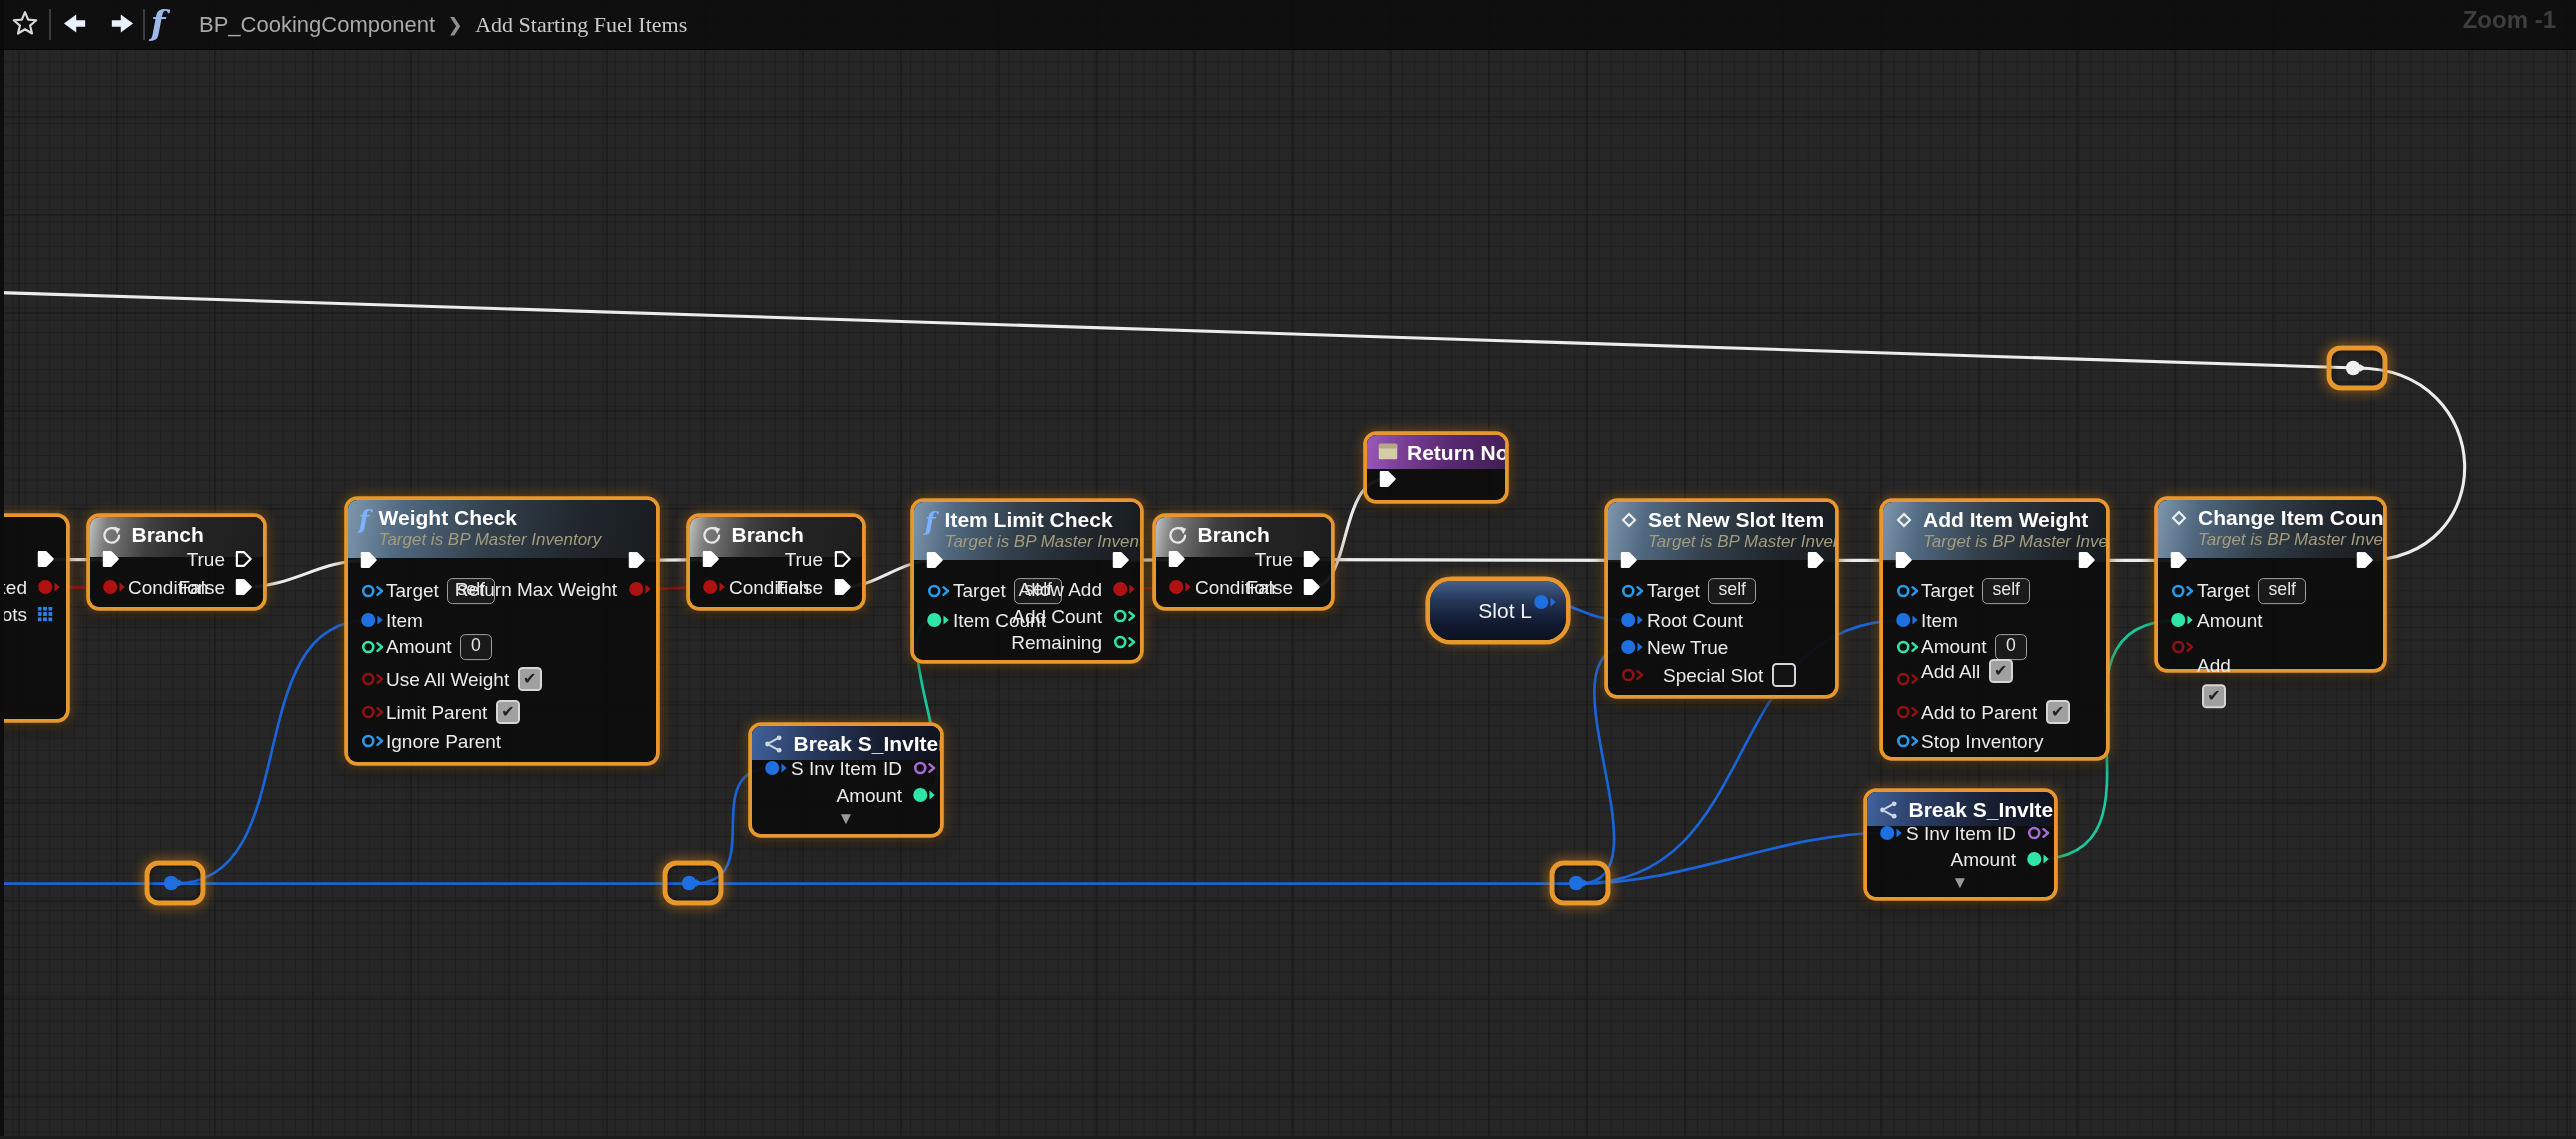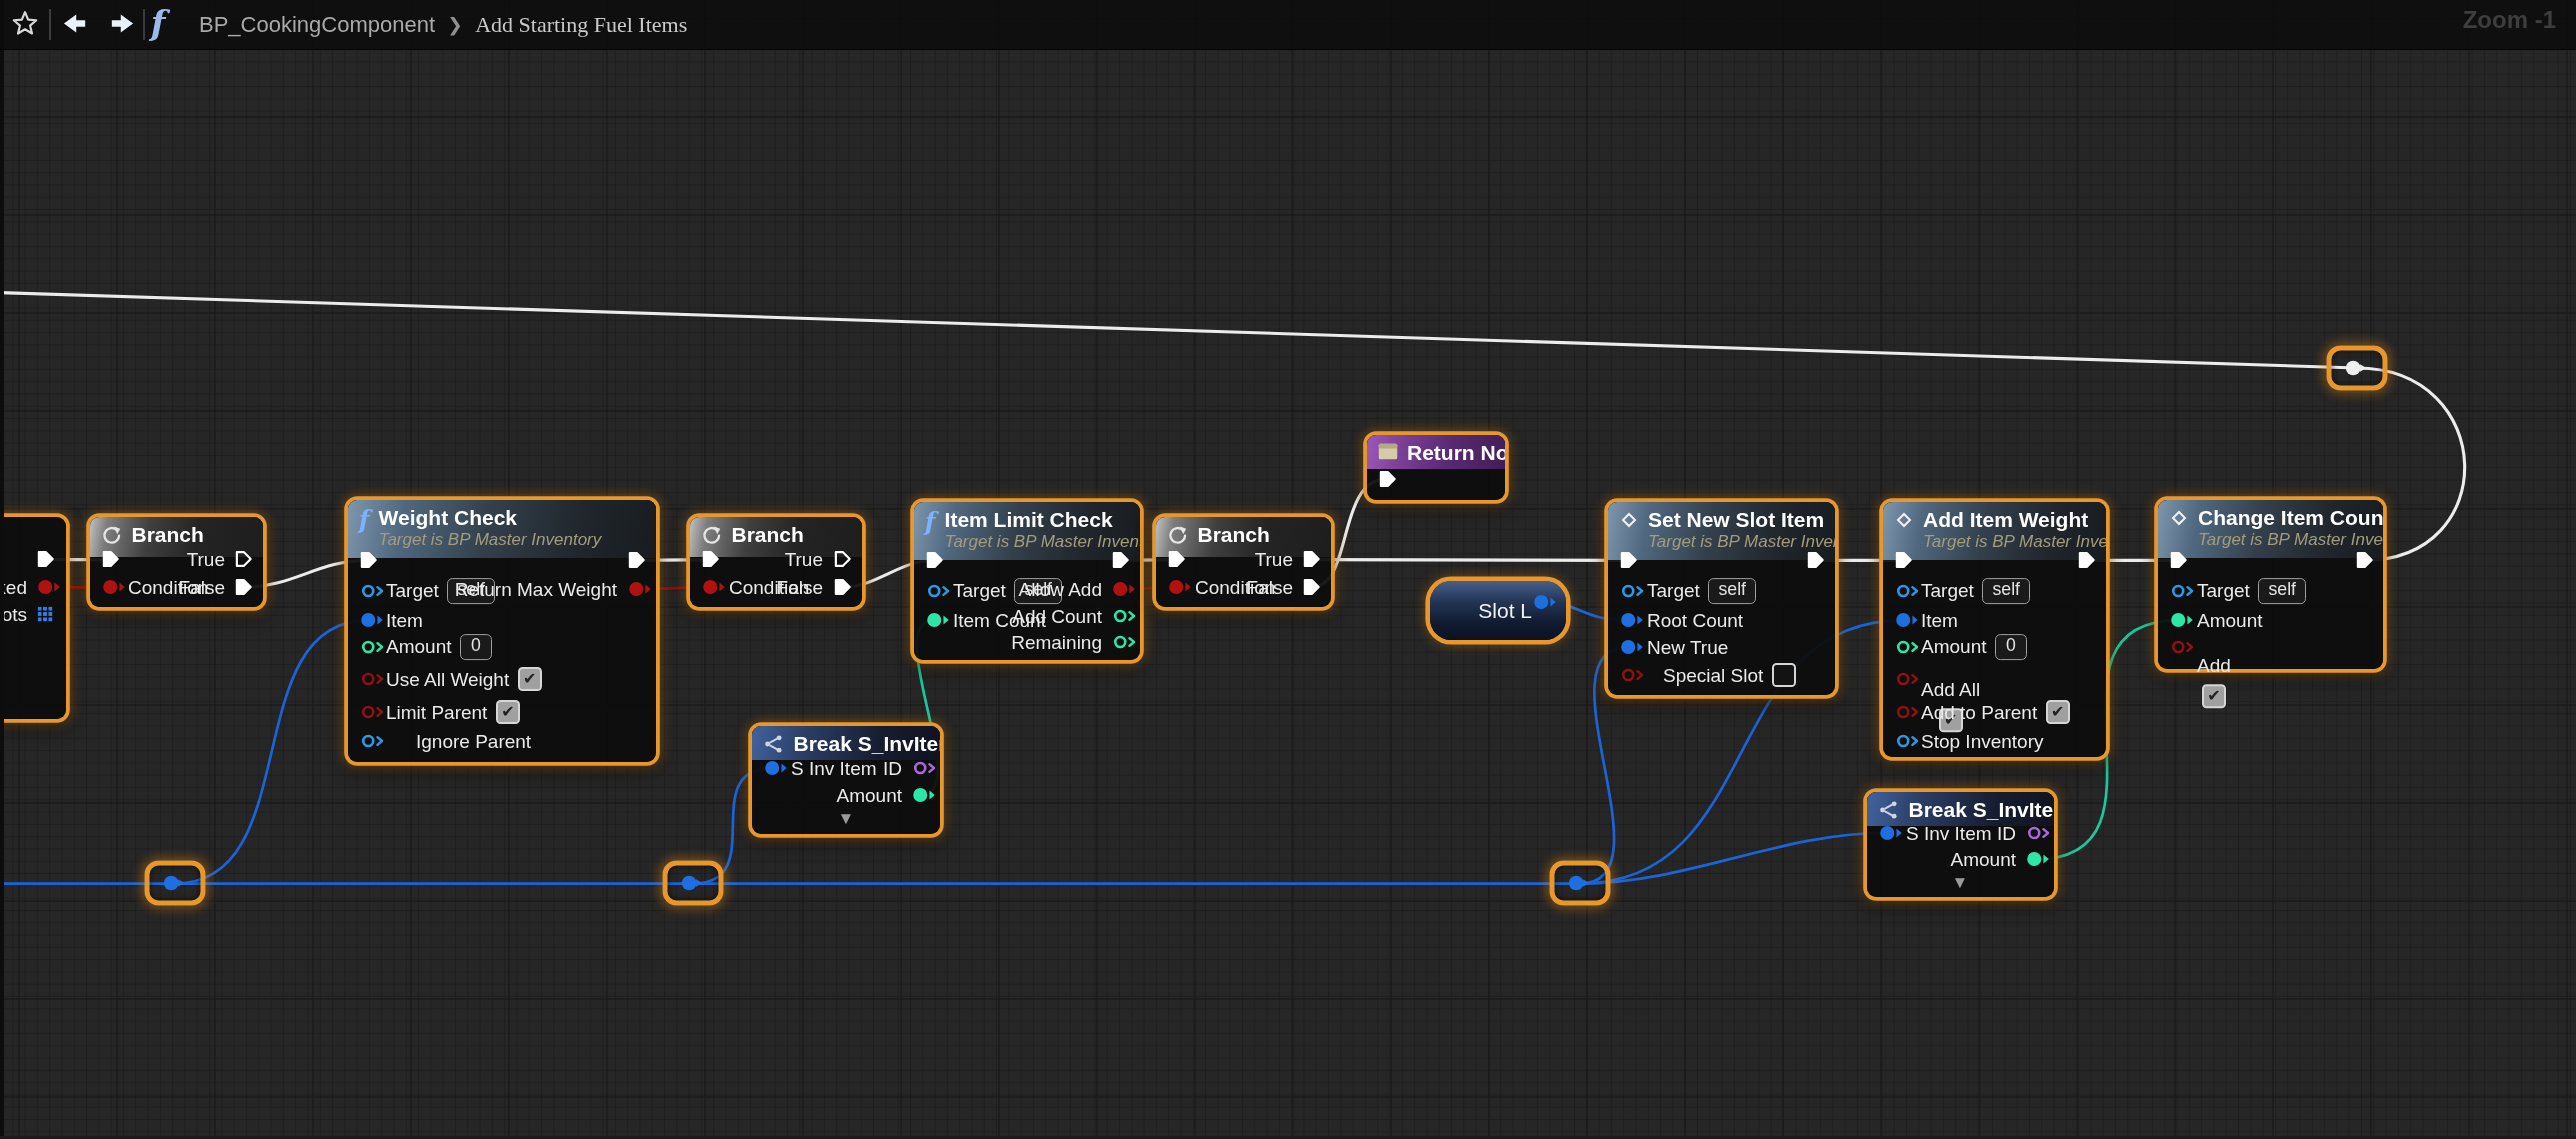--- a/index.html
+++ b/index.html
@@ -203,21 +203,21 @@
           <path d="M22 7l6 5-6 5" fill="none" stroke="#8e1212" stroke-width="3.2" stroke-linecap="round" stroke-linejoin="round"></path>
         </svg></span>
       <span class="prow" style="top: 712px; left: 386px;">
         <span>Limit Parent</span>
         <span class="cb on">✔</span>
       </span>
       <span class="pin" style="left: 368px; top: 741px;"><svg width="26" height="18.5" viewBox="0 0 34 24" style="margin-left:10.8px">
           <circle cx="10" cy="12" r="6.5" fill="none" stroke="#2a9ae8" stroke-width="3.4"></circle>
           <path d="M22 7l6 5-6 5" fill="none" stroke="#2a9ae8" stroke-width="3.2" stroke-linecap="round" stroke-linejoin="round"></path>
         </svg></span>
-      <span class="prow" style="top: 741px; left: 386px; margin-left: 30px;">
+      <span class="prow" style="top: 741px; left: 386px;">
         <span>Ignore Parent</span>
       </span>
       <span class="pin" style="left: 636px; top: 589px;"><svg width="26" height="18.5" viewBox="0 0 34 24" style="margin-left:10.8px">
           <circle cx="10" cy="12" r="7.5" fill="#b01212" stroke="#b01212" stroke-width="3.4"></circle>
           <path d="M22 6l7 6-7 6z" fill="#b01212"></path>
         </svg></span>
       <span class="prow out" style="top: 589px; left: 617px;">
         <span>Return Max Weight</span>
       </span>
       <div class="node" style="left: 690px; top: 517px; width: 172px; height: 90px;">
@@ -442,21 +442,21 @@
           <path d="M22 7l6 5-6 5" fill="none" stroke="#2ee6a8" stroke-width="3.2" stroke-linecap="round" stroke-linejoin="round"></path>
         </svg></span>
       <span class="prow" style="top: 647px; left: 1921px;">
         <span>Amount</span>
         <span class="valbox">0</span>
       </span>
       <span class="pin" style="left: 1903px; top: 679px;"><svg width="26" height="18.5" viewBox="0 0 34 24" style="margin-left:10.8px">
           <circle cx="10" cy="12" r="6.5" fill="none" stroke="#8e1212" stroke-width="3.4"></circle>
           <path d="M22 7l6 5-6 5" fill="none" stroke="#8e1212" stroke-width="3.2" stroke-linecap="round" stroke-linejoin="round"></path>
         </svg></span>
-      <span class="prow" style="top: 706px; left: 1921px; flex-direction: column;">
+      <span class="prow" style="top: 671px; left: 1921px;">
         <span>Add All</span>
         <span class="cb on">✔</span>
       </span>
       <span class="pin" style="left: 1903px; top: 712px;"><svg width="26" height="18.5" viewBox="0 0 34 24" style="margin-left:10.8px">
           <circle cx="10" cy="12" r="6.5" fill="none" stroke="#8e1212" stroke-width="3.4"></circle>
           <path d="M22 7l6 5-6 5" fill="none" stroke="#8e1212" stroke-width="3.2" stroke-linecap="round" stroke-linejoin="round"></path>
         </svg></span>
       <span class="prow" style="top: 712px; left: 1921px;">
         <span>Add to Parent</span>
         <span class="cb on">✔</span>

